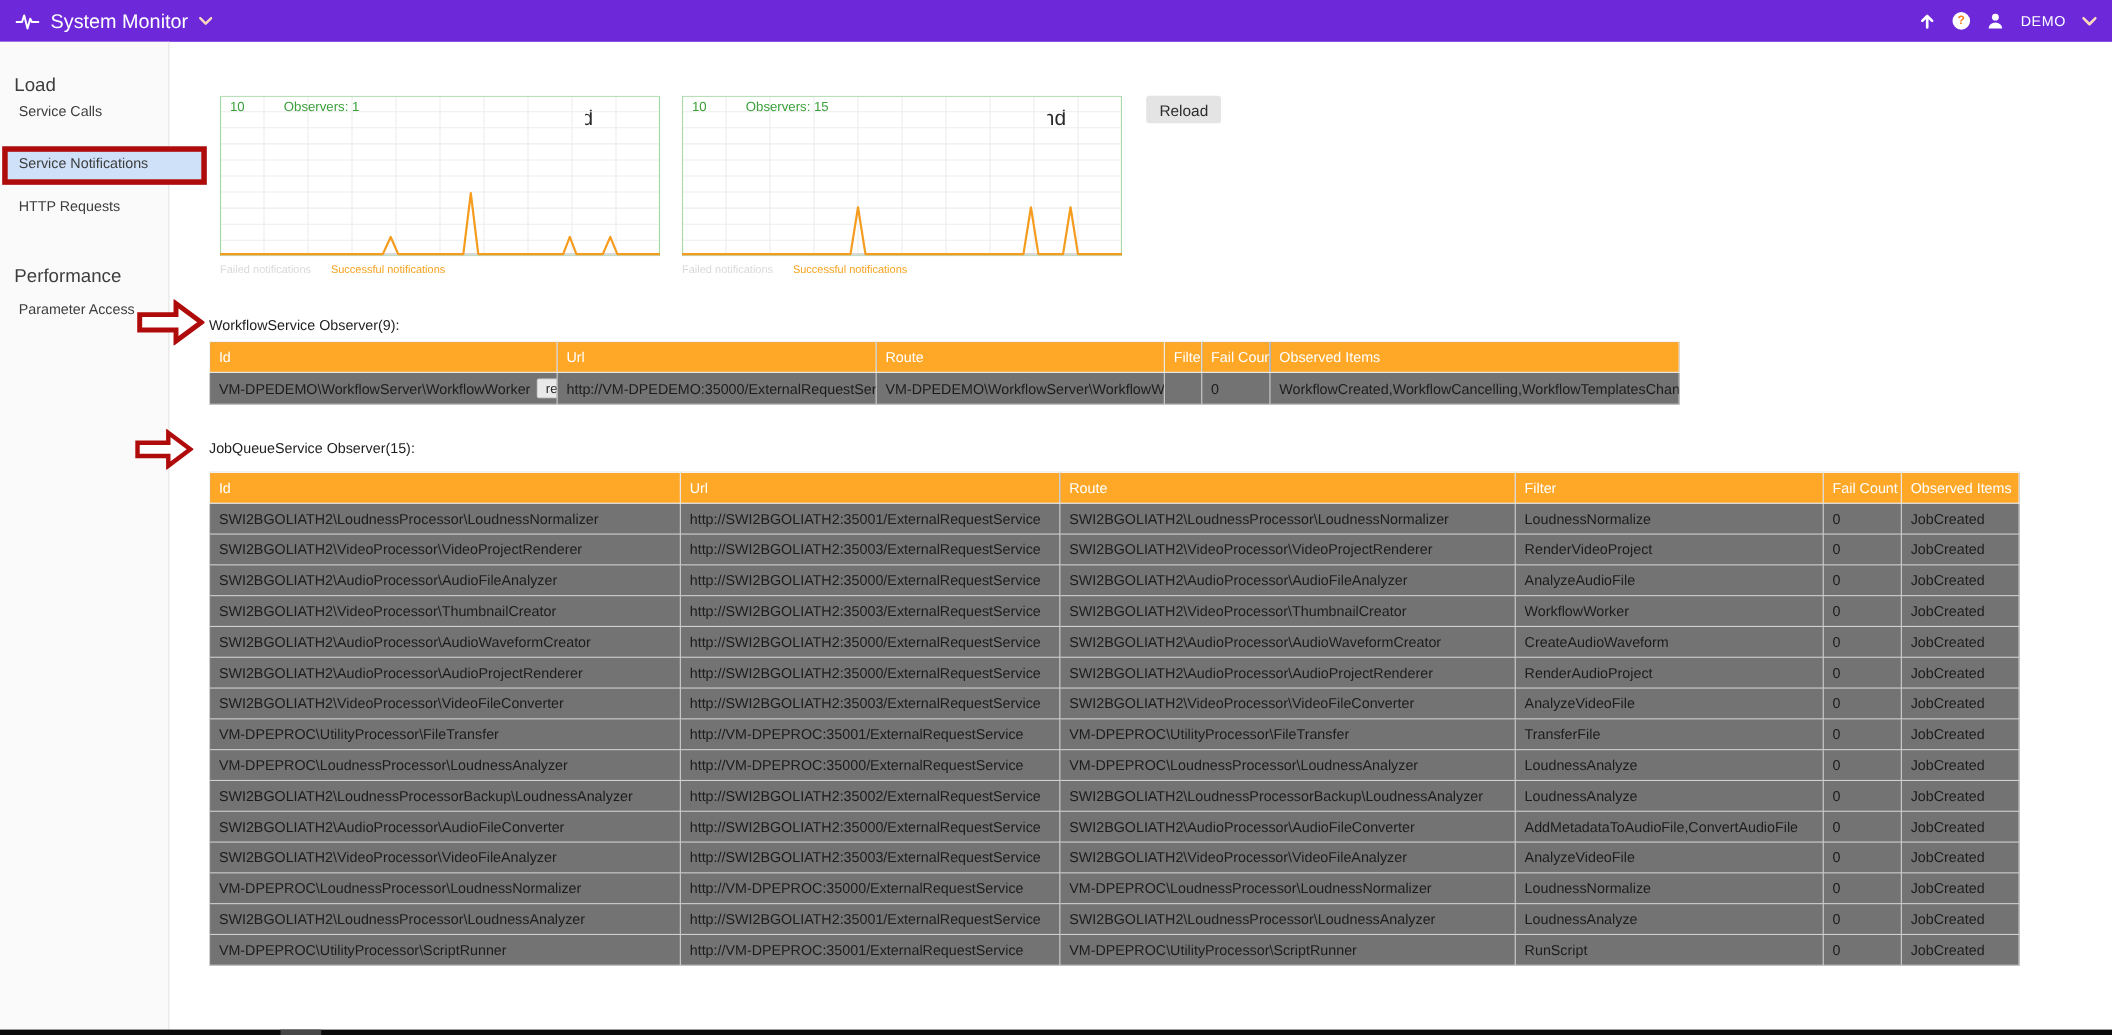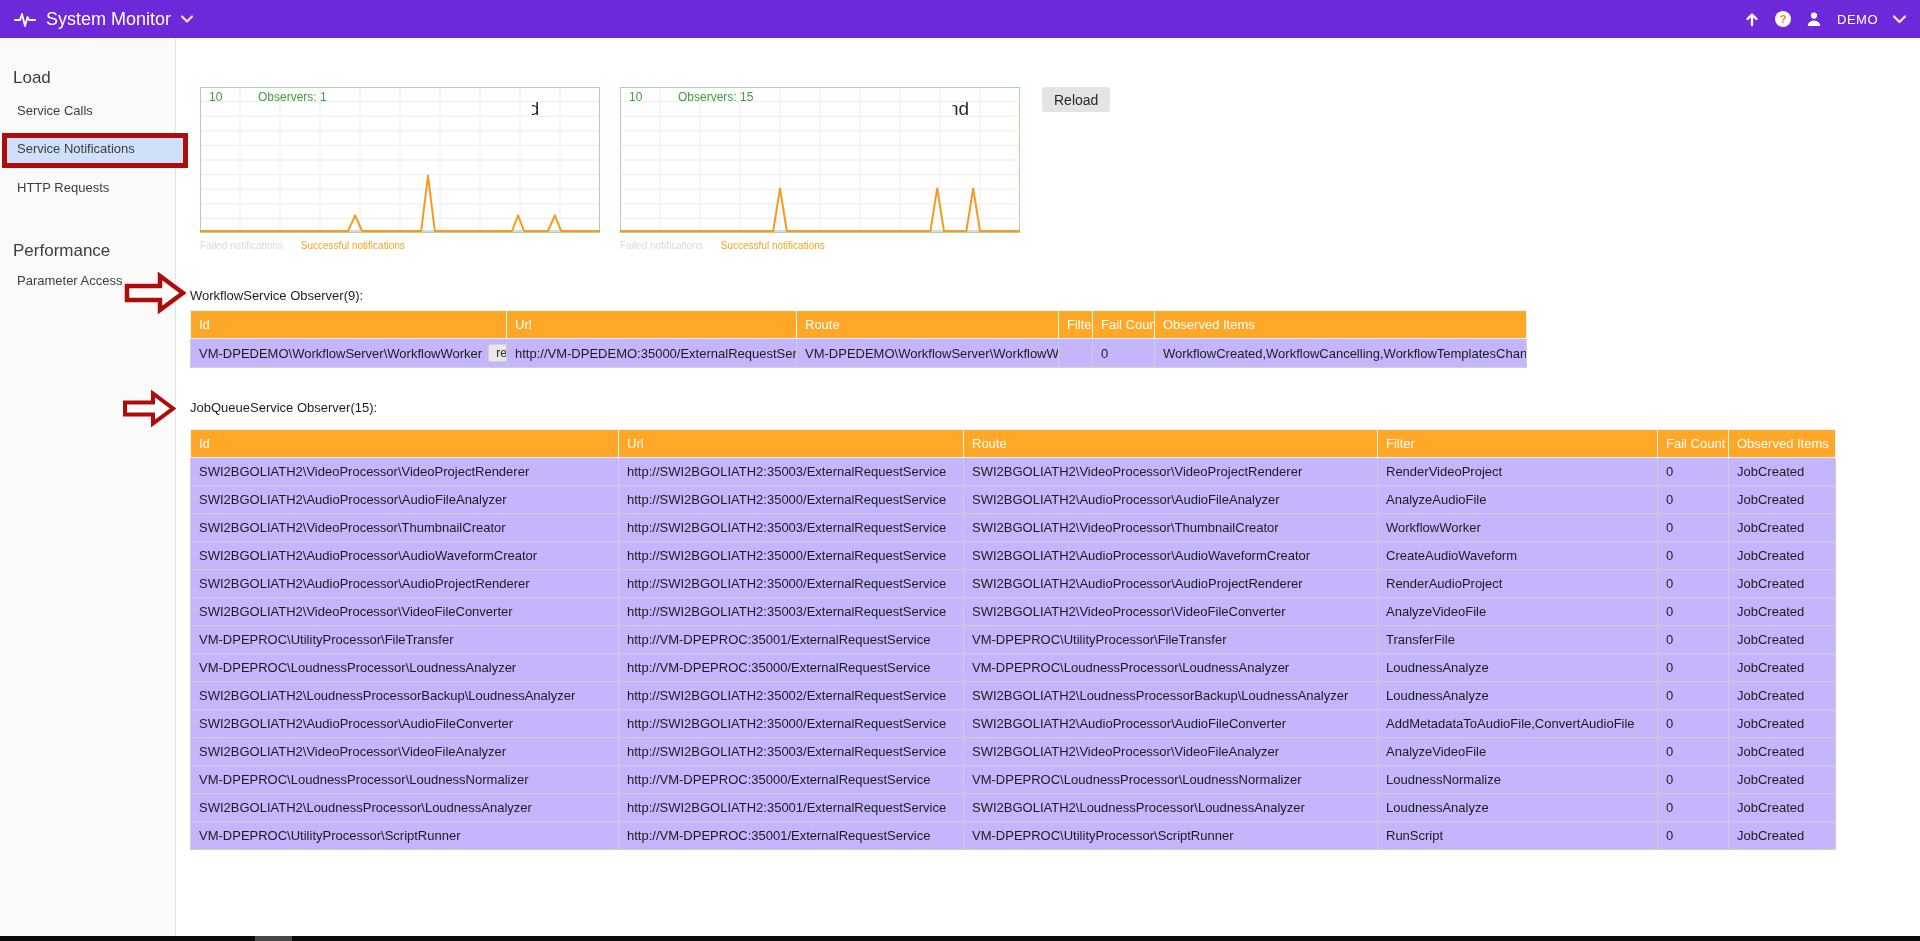--- a/index.html
+++ b/index.html
@@ -11,37 +11,37 @@
   
   .topbar{position:absolute;left:0;top:0;width:1920px;height:38px;background:#6d28d9;
     display:flex;align-items:center;box-sizing:border-box;padding:0 14px;color:#fff;}
   .topbar-left{display:flex;align-items:center;gap:10px;font-size:18px;font-weight:400;}
   .topbar-right{margin-left:auto;display:flex;align-items:center;gap:15px;font-size:13px;}
   .tb-icon{display:flex;align-items:center;justify-content:center;cursor:pointer;}
   .help-circle{width:16px;height:16px;border-radius:50%;background:#fff;color:#F57C21;
     font-size:11px;font-weight:bold;display:flex;align-items:center;justify-content:center;}
   .user-name{letter-spacing:.5px;}
   
-  .sidebar{position:absolute;left:0;top:38px;width:176px;height:898px;background:#FAFAFA;
+  .sidebar{position:absolute;left:0;top:38px;width:154px;height:898px;background:#FAFAFA;
     border-right:1px solid #E4E4E4;box-sizing:border-box;}
   .side-heading{position:absolute;left:13px;font-size:17px;color:#3d3d3d;white-space:nowrap;}
   .side-item{position:absolute;left:17px;font-size:13px;color:#3d3d3d;white-space:nowrap;z-index:2;cursor:pointer;}
   .annotation-box{position:absolute;left:2px;top:95px;width:176px;height:25px;
     background:#CFE1F8;border:5px solid #B00B0B;z-index:1;}
   
   .chart-title{position:absolute;font-size:19px;color:#2a2a2a;white-space:nowrap;margin-top:48px;}
   .chart-box{position:absolute;width:332px;height:146px;background:#fff;}
   .chart-legend{position:absolute;display:flex;gap:18px;font-size:10px;white-space:nowrap;}
   .legend-failed{color:#D9D9D9;}
   .legend-success{color:#F6A21E;}
   .reload-btn{position:absolute;left:1042px;top:87px;height:25px;background:#E4E4E4;color:#2a2a2a;
     font-size:14px;padding:0 12px;border:none;border-radius:3px;font-family:inherit;cursor:pointer;}
   
   .obs-label{position:absolute;font-size:13px;color:#1e1e1e;white-space:nowrap;}
-  table{border-collapse:collapse;table-layout:fixed;background:#c4b5fd;}
+  table{border-collapse:collapse;table-layout:fixed;background:#737373;}
   th{background:#FFA726;color:#fff;font-weight:400;text-align:left;font-size:13px;
     padding:6px 8px;border:1px solid #f3f3f3;white-space:nowrap;overflow:hidden;}
   td{font-size:13px;color:#1c1c1c;padding:5px 8px;border:1px solid #CFCFCF;
     white-space:nowrap;overflow:hidden;line-height:17px;}
   .tbl1{position:absolute;left:190px;top:310px;width:1336px;}
   .tbl2{position:absolute;left:190px;top:429px;width:1645px;}
   .id-flex{display:flex;align-items:center;justify-content:space-between;gap:6px;}
   .remove-btn{background:#E9E9E9;border:1px solid #D2D2D2;border-radius:2px;font-size:12px;
     color:#2a2a2a;padding:1px 7px;font-family:inherit;cursor:pointer;flex:0 0 auto;}
   
@@ -85,21 +85,21 @@
       <svg width="13" height="9" viewBox="0 0 13 9">
           <polyline points="1,1.5 6.5,7 12,1.5" fill="none" stroke="#FBD9BC" stroke-width="2.4" stroke-linecap="round" stroke-linejoin="round"></polyline>
         </svg>
     </span>
   </div>
 </div>
 
 <div class="sidebar">
   <div class="annotation-box"></div>
   <div class="side-heading" style="top:30px">Load</div>
-  <div class="side-item" style="top:65px">Service Calls</div>
+  <div class="side-item" style="top:55px">Service Calls</div>
   <div class="side-item" style="top:103px">Service Notifications</div>
   <div class="side-item" style="top:142px">HTTP Requests</div>
   <div class="side-heading" style="top:203px">Performance</div>
   <div class="side-item" style="top:235px">Parameter Access</div>
 </div>
 
 <div class="chart-title" style="left:207px;top:50px">Workflow Service Notifications / second</div>
 <div class="chart-title" style="left:627px;top:50px">JobQueue Service Notifications / second</div>
 
 <div class="chart-box" style="left:200px;top:87px">
@@ -233,20 +233,28 @@
         <th>Id</th>
         <th>Url</th>
         <th>Route</th>
         <th>Filter</th>
         <th>Fail Count</th>
         <th>Observed Items</th>
       </tr>
     </thead>
   <tbody>
       <tr>
+        <td>SWI2BGOLIATH2\LoudnessProcessor\LoudnessNormalizer</td>
+        <td>http://SWI2BGOLIATH2:35001/ExternalRequestService</td>
+        <td>SWI2BGOLIATH2\LoudnessProcessor\LoudnessNormalizer</td>
+        <td>LoudnessNormalize</td>
+        <td>0</td>
+        <td>JobCreated</td>
+      </tr>
+      <tr>
         <td>SWI2BGOLIATH2\VideoProcessor\VideoProjectRenderer</td>
         <td>http://SWI2BGOLIATH2:35003/ExternalRequestService</td>
         <td>SWI2BGOLIATH2\VideoProcessor\VideoProjectRenderer</td>
         <td>RenderVideoProject</td>
         <td>0</td>
         <td>JobCreated</td>
       </tr>
       <tr>
         <td>SWI2BGOLIATH2\AudioProcessor\AudioFileAnalyzer</td>
         <td>http://SWI2BGOLIATH2:35000/ExternalRequestService</td>

